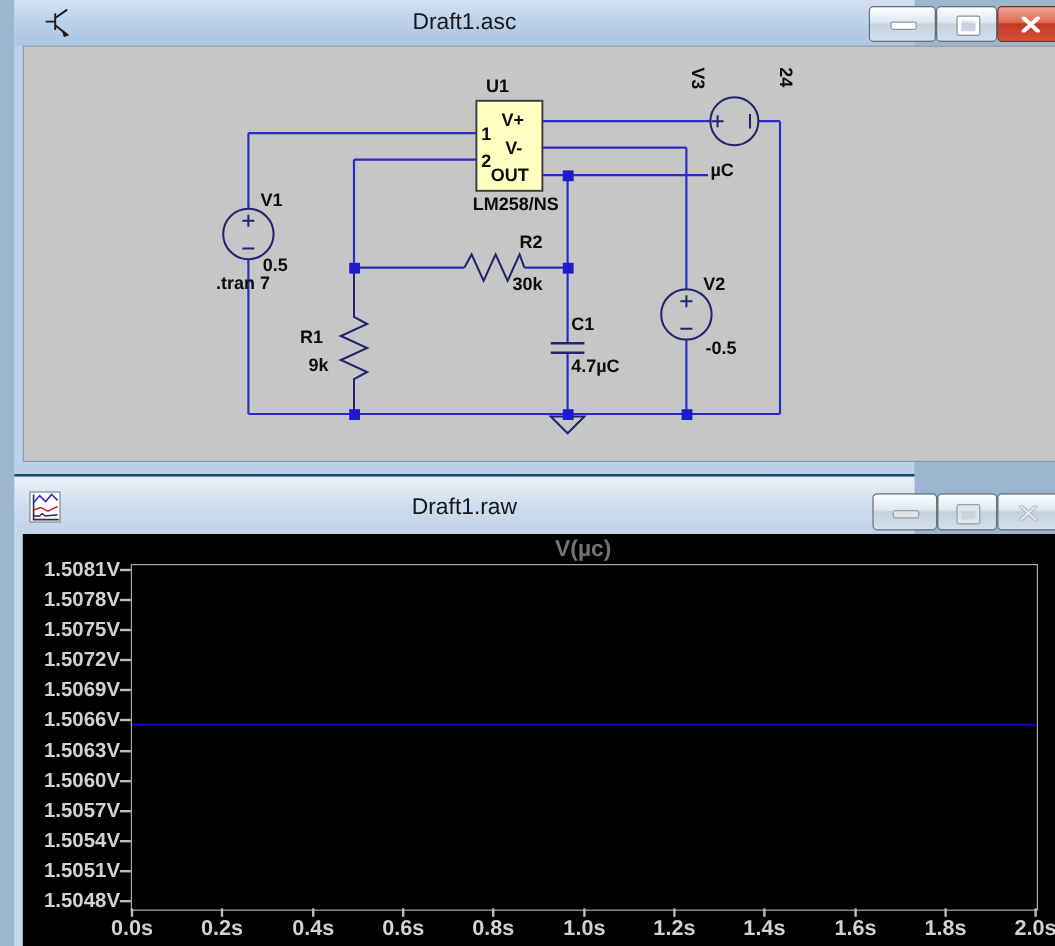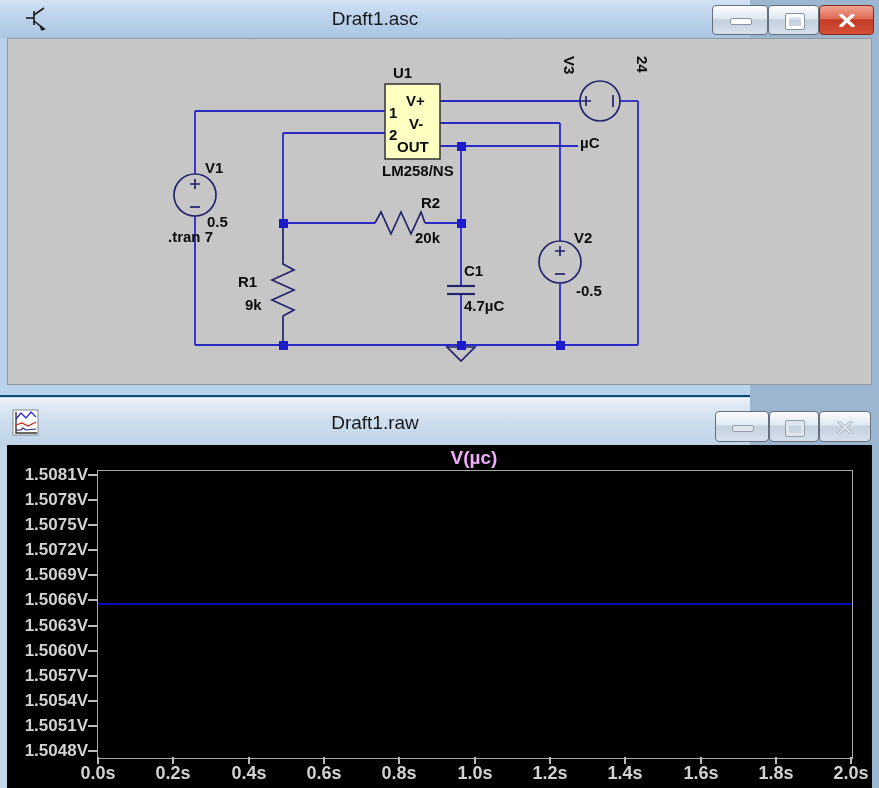--- a/index.html
+++ b/index.html
@@ -1,17 +1,17 @@
 <!DOCTYPE html>
 <html><head>
 <meta charset="utf-8">
 <style>
   html,body{margin:0;padding:0;width:879px;height:788px;overflow:hidden;
     font-family:"Liberation Sans",sans-serif;background:#9db6cf;}
-  .win{position:absolute;left:0;width:750px;}
+  .win{position:absolute;left:12px;width:750px;}
   
   #win1{top:0;height:395px;background:#b9d2ea;}
   #win2{top:395px;height:393px;background:#c3d7ec;border-top:2px solid #0c4a6e;}
   .titlebar{position:absolute;left:0;right:0;}
   #win1 .titlebar{top:0;height:38px;background:linear-gradient(180deg,#d3e2f3,#bcd2ea 45%,#abc5e1);}
   #win2 .titlebar{top:1px;height:47px;background:linear-gradient(180deg,#e8eff7,#cddded 50%,#bfd3e8);border-top:1px solid #f2f7fb;}
   .wtitle{position:absolute;left:0;right:0;text-align:center;color:#15191d;
     font-size:19px;}
   #win1 .wtitle{top:8px;}
   #win2 .wtitle{top:13px;}
@@ -150,21 +150,21 @@
 
     <div class="slabel rot90" style="left:570px;top:17px">V3</div>
     <div class="slabel rot90" style="left:643px;top:17px">24</div>
 
     <div class="slabel" style="left:572px;top:95px">µC</div>
 
     <div class="slabel" style="left:566px;top:190px">V2</div>
     <div class="slabel" style="left:568px;top:243px">-0.5</div>
 
     <div class="slabel" style="left:413px;top:155px">R2</div>
-    <div class="slabel" style="left:407px;top:190px">20k</div>
+    <div class="slabel" style="left:407px;top:190px">30k</div>
 
     <div class="slabel" style="left:230px;top:234px">R1</div>
     <div class="slabel" style="left:237px;top:257px">9k</div>
 
     <div class="slabel" style="left:456px;top:223px">C1</div>
     <div class="slabel" style="left:456px;top:258px">4.7µC</div>
   </div>
 </div>
 
 <div class="win inactive" id="win2">
@@ -185,21 +185,21 @@
       </div>
     <div class="win-btn b-std" style="left:819px;top:12px;width:50px;height:29px">
       <svg class="g-x" viewBox="0 0 16 13">
           <path d="M2 1 L14 12 M14 1 L2 12" stroke="#aab4be" stroke-width="3.2" stroke-linecap="round"></path>
           <path d="M2 1 L14 12 M14 1 L2 12" stroke="#e8edf2" stroke-width="1.6" stroke-linecap="round"></path>
         </svg>
     </div>
   </div>
 
   <div id="plotarea">
-    <div id="ptitle" style="color:#f0abfc">V(µc)</div>
+    <div id="ptitle" style="color:#737373">V(µc)</div>
     <div class="pborder"></div>
 
     <div class="ylab" style="top:21px">1.5081V</div>
     <div class="ylab" style="top:46px">1.5078V</div>
     <div class="ylab" style="top:71px">1.5075V</div>
     <div class="ylab" style="top:96px">1.5072V</div>
     <div class="ylab" style="top:121px">1.5069V</div>
     <div class="ylab" style="top:146px">1.5066V</div>
     <div class="ylab" style="top:172px">1.5063V</div>
     <div class="ylab" style="top:197px">1.5060V</div>

